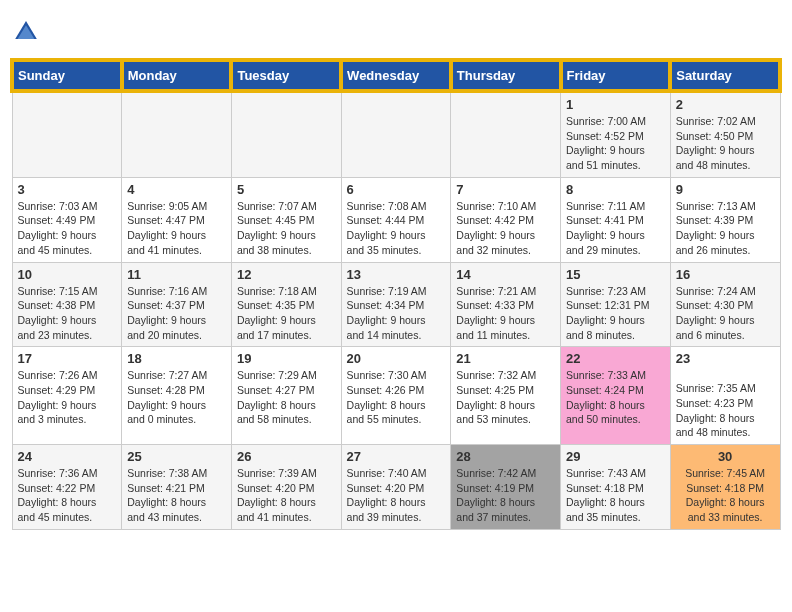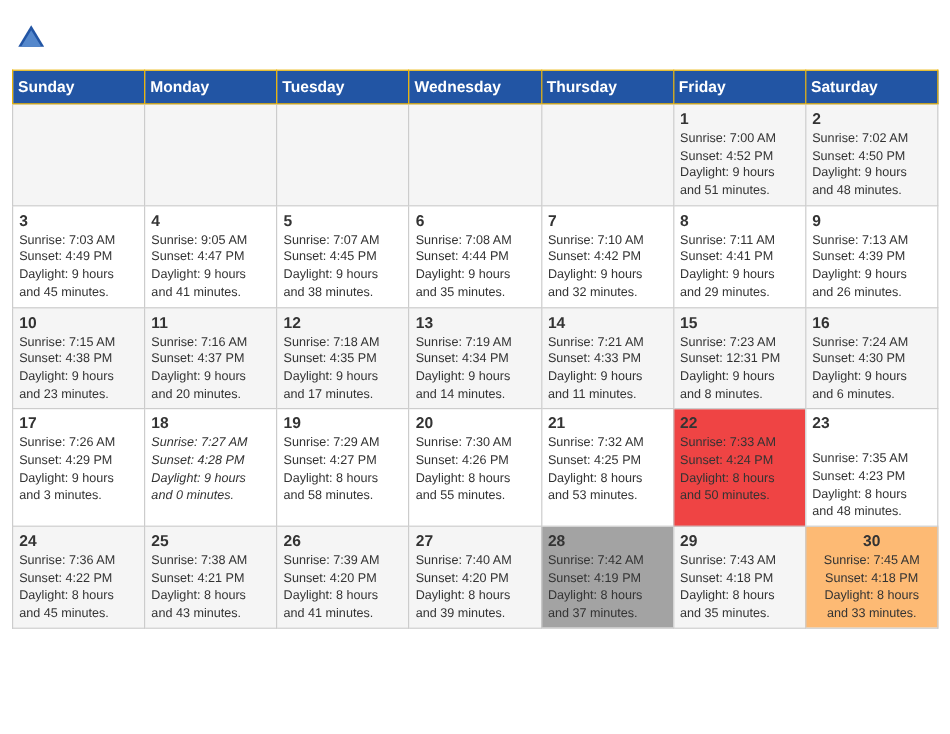--- a/index.html
+++ b/index.html
@@ -43,21 +43,21 @@
       border-collapse: collapse;
       table-layout: fixed;
     }
     .calendar-table th {
       background-color: #2255a4;
       color: #fff;
       font-size: 13px;
       font-weight: bold;
       padding: 6px 4px;
       text-align: left;
-      border: 1px solid #eab308;
+      border: 4px solid #eab308;
     }
     .calendar-table td {
       border: 1px solid #ccc;
       vertical-align: top;
       padding: 4px 5px;
       font-size: 11px;
       color: #333;
       background: #fff;
       height: 80px;
     }
@@ -225,21 +225,21 @@
       </tr>
       <tr>
         <td style="background-color: rgb(255, 255, 255);">
           <span class="day-number">17</span>
           <div class="day-info" style="white-space: pre-line;">Sunrise: 7:26 AM
 Sunset: 4:29 PM
 Daylight: 9 hours and 3 minutes.</div>
         </td>
         <td style="background-color: rgb(255, 255, 255);">
           <span class="day-number">18</span>
-          <div class="day-info" style="white-space: pre-line; font-style: italic;">Sunrise: 7:27 AM
+          <div class="day-info" style="white-space: pre-line;">Sunrise: 7:27 AM
 Sunset: 4:28 PM
 Daylight: 9 hours and 0 minutes.</div>
         </td>
         <td style="background-color: rgb(255, 255, 255);">
           <span class="day-number">19</span>
           <div class="day-info" style="white-space: pre-line;">Sunrise: 7:29 AM
 Sunset: 4:27 PM
 Daylight: 8 hours and 58 minutes.</div>
         </td>
         <td style="background-color: rgb(255, 255, 255);">
@@ -247,21 +247,21 @@
           <div class="day-info" style="white-space: pre-line;">Sunrise: 7:30 AM
 Sunset: 4:26 PM
 Daylight: 8 hours and 55 minutes.</div>
         </td>
         <td style="background-color: rgb(255, 255, 255);">
           <span class="day-number">21</span>
           <div class="day-info" style="white-space: pre-line;">Sunrise: 7:32 AM
 Sunset: 4:25 PM
 Daylight: 8 hours and 53 minutes.</div>
         </td>
-        <td style="background-color: #ef4444;">
+        <td style="background-color: #f9a8d4;">
           <span class="day-number">22</span>
           <div class="day-info" style="white-space: pre-line;">Sunrise: 7:33 AM
 Sunset: 4:24 PM
 Daylight: 8 hours and 50 minutes.</div>
         </td>
         <td style="background-color: rgb(255, 255, 255);">
           <span class="day-number">23</span>
           <div class="day-info" style="white-space: pre-line; margin-top: 15px;">Sunrise: 7:35 AM
 Sunset: 4:23 PM
 Daylight: 8 hours and 48 minutes.</div>

